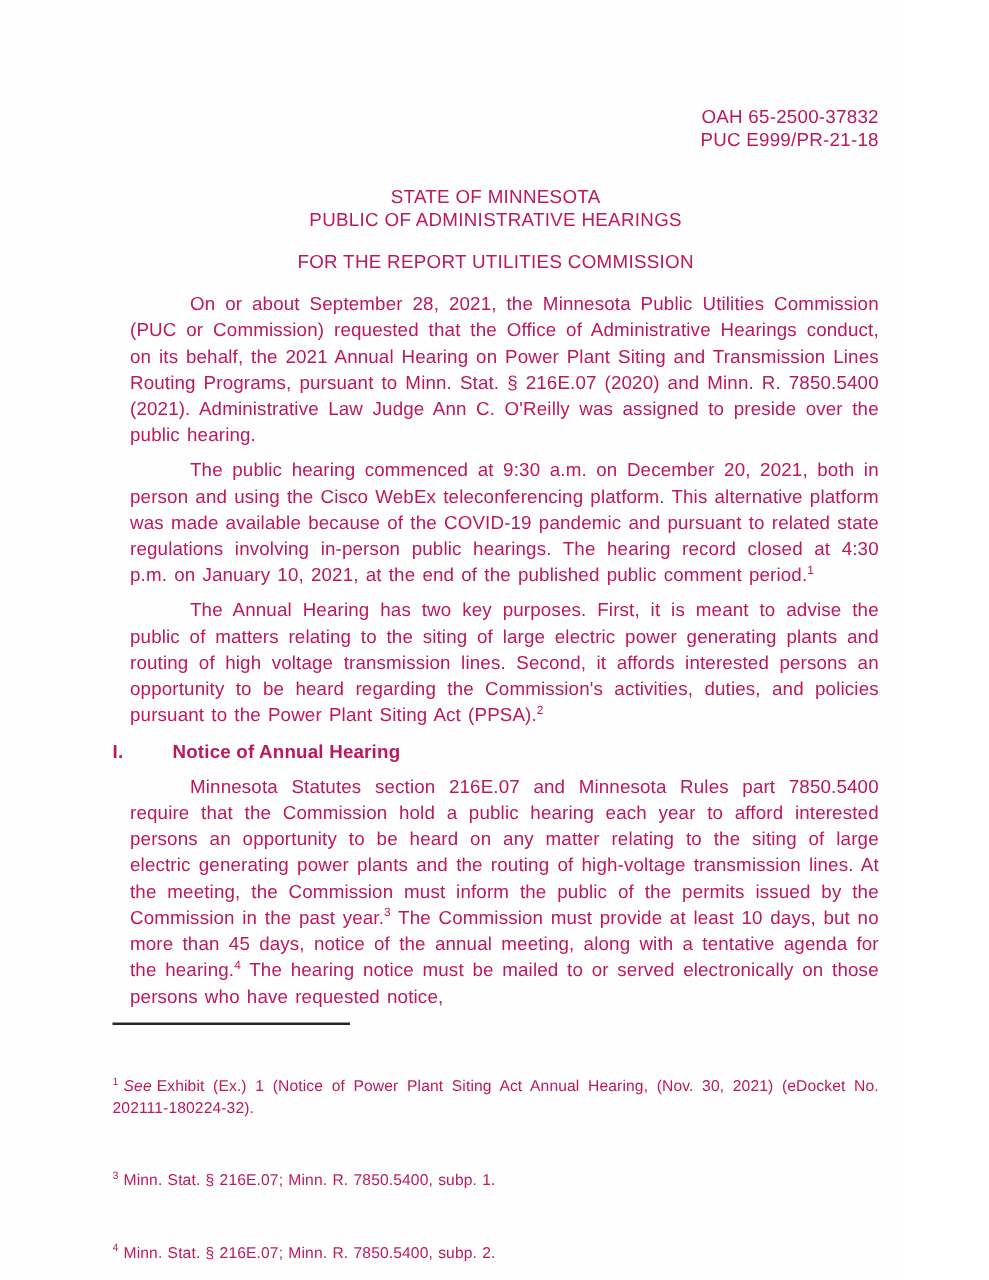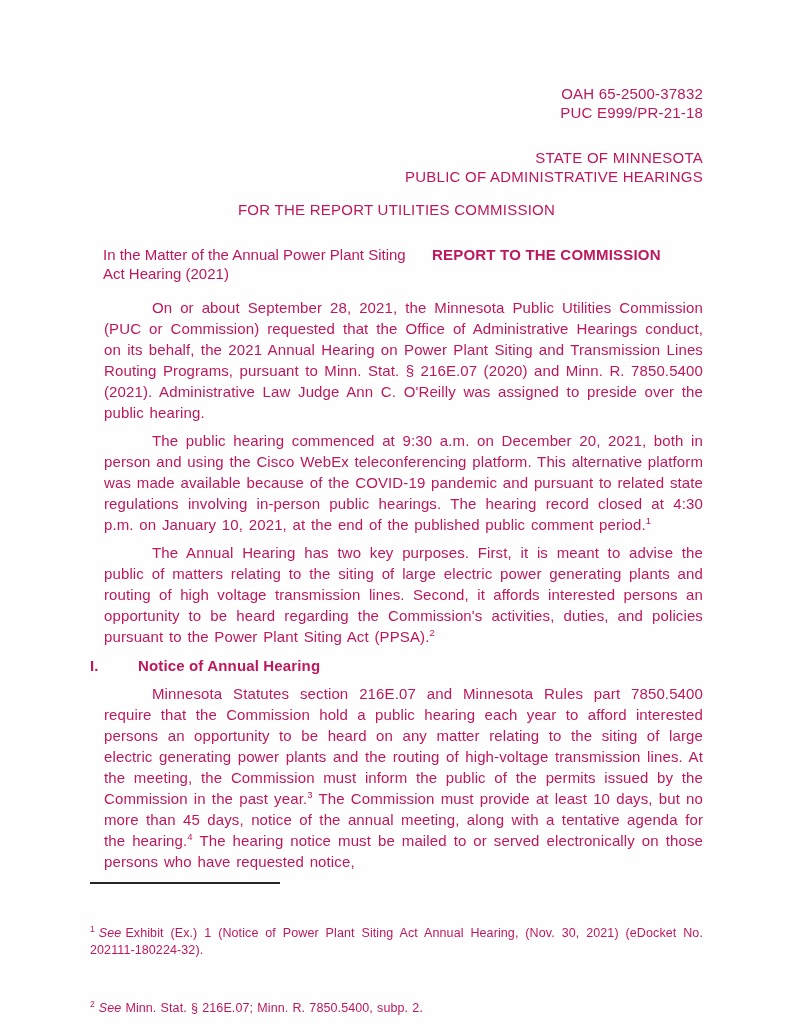--- a/index.html
+++ b/index.html
@@ -23,21 +23,21 @@
     width: 613px;
   }
   .docket {
     text-align: right;
     font-size: 15px;
     line-height: 19px;
     letter-spacing: 0.2px;
   }
   .hdr {
     margin-top: 26px;
-    text-align: right;
+    text-align: center;
     font-size: 15px;
     line-height: 19px;
     letter-spacing: 0.25px;
   }
   .hdr-for {
     margin-top: 14px;
     text-align: center;
     font-size: 15px;
     line-height: 19px;
     letter-spacing: 0.25px;
@@ -130,40 +130,36 @@
       <div>PUC E999/PR-21-18</div>
     </div>
 
     <div class="hdr">
       <div>STATE OF MINNESOTA</div>
       <div>PUBLIC OF ADMINISTRATIVE HEARINGS</div>
     </div>
 
     <div class="hdr-for">FOR THE REPORT UTILITIES COMMISSION</div>
 
-    <div class="caption">
-      <div class="caption-matter">In the Matter of the Annual Power Plant Siting Act Hearing (2021)</div>
-      <div class="caption-title">REPORT TO THE COMMISSION</div>
-    </div>
 
     <p class="body-para first">On or about September 28, 2021, the Minnesota Public Utilities Commission (PUC or Commission) requested that the Office of Administrative Hearings conduct, on its behalf, the 2021 Annual Hearing on Power Plant Siting and Transmission Lines Routing Programs, pursuant to Minn. Stat. § 216E.07 (2020) and Minn. R. 7850.5400 (2021). Administrative Law Judge Ann C. O'Reilly was assigned to preside over the public hearing.</p>
 
     <p class="body-para"><span>The public hearing commenced at 9:30 a.m. on December 20, 2021, both in person and using the Cisco WebEx teleconferencing platform. This alternative platform was made available because of the COVID-19 pandemic and pursuant to related state regulations involving in-person public hearings. The hearing record closed at 4:30 p.m. on January 10, 2021, at the end of the published public comment period.</span><sup>1</sup></p>
 
     <p class="body-para"><span>The Annual Hearing has two key purposes. First, it is meant to advise the public of matters relating to the siting of large electric power generating plants and routing of high voltage transmission lines. Second, it affords interested persons an opportunity to be heard regarding the Commission's activities, duties, and policies pursuant to the Power Plant Siting Act (PPSA).</span><sup>2</sup></p>
 
     <div class="section-heading">
       <span class="sec-num">I.</span>
       <span class="sec-title">Notice of Annual Hearing</span>
     </div>
 
     <p class="body-para"><span>Minnesota Statutes section 216E.07 and Minnesota Rules part 7850.5400 require that the Commission hold a public hearing each year to afford interested persons an opportunity to be heard on any matter relating to the siting of large electric generating power plants and the routing of high-voltage transmission lines. At the meeting, the Commission must inform the public of the permits issued by the Commission in the past year.</span><sup>3</sup><span> The Commission must provide at least 10 days, but no more than 45 days, notice of the annual meeting, along with a tentative agenda for the hearing.</span><sup>4</sup><span> The hearing notice must be mailed to or served electronically on those persons who have requested notice,</span></p>
 
     <div class="footnote-sep"></div>
 
     <div class="footnotes">
       <div class="footnote"><sup>1</sup><i class="fn-see">See</i><span class="fn-text">Exhibit (Ex.) 1 (Notice of Power Plant Siting Act Annual Hearing, (Nov. 30, 2021) (eDocket No. 202111-180224-32).</span></div>
-      <div class="footnote"><sup>2</sup><i class="fn-see">See</i><span class="fn-text">Minn. Stat. § 216E.07; Minn. R. 7850.5400, subp. 2.</span></div>
       <div class="footnote"><sup>3</sup><i class="fn-see"></i><span class="fn-text">Minn. Stat. § 216E.07; Minn. R. 7850.5400, subp. 1.</span></div>
+      <div class="footnote"><sup>4</sup><i class="fn-see"></i><span class="fn-text">Minn. Stat. § 216E.07; Minn. R. 7850.5400, subp. 2.</span></div>
     </div>
 
   </div>
 </div>
 
 </body></html>

